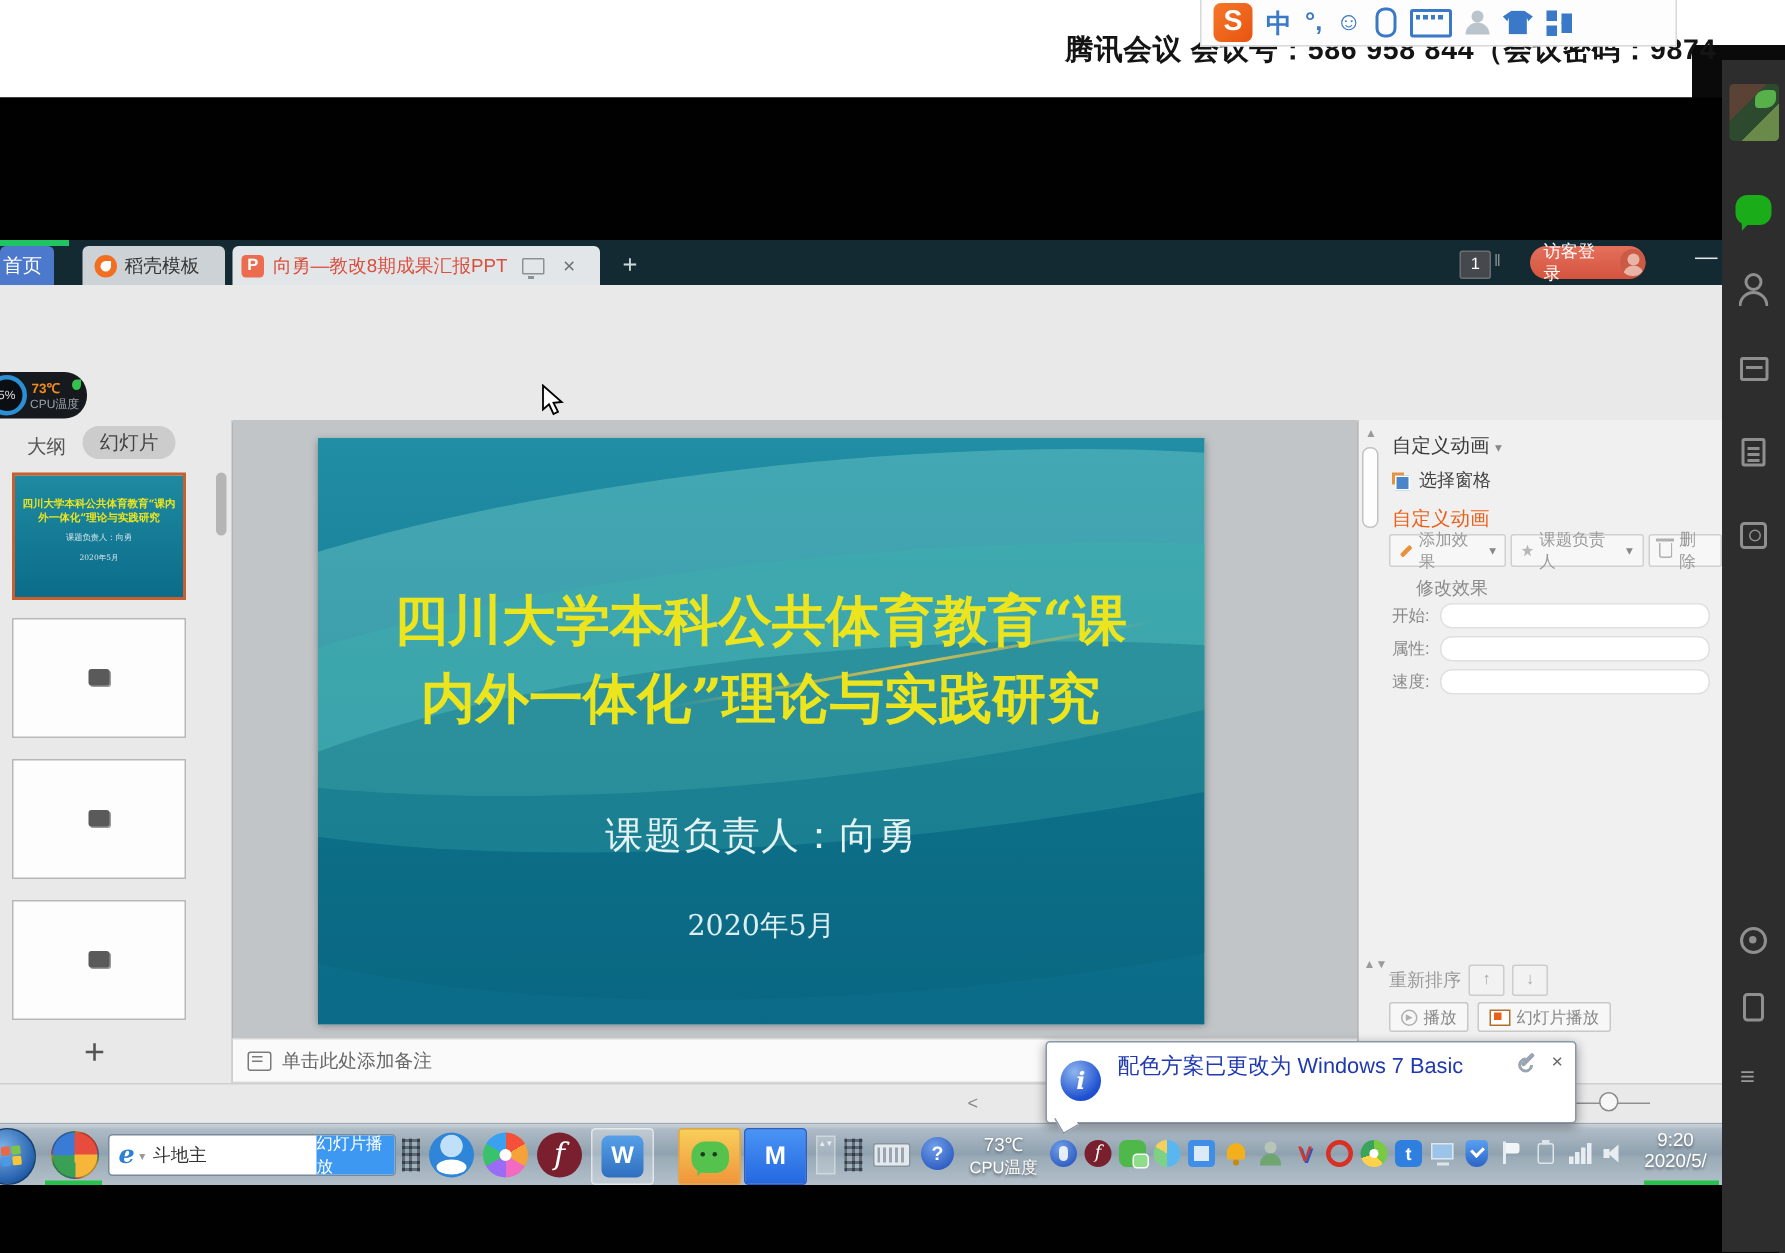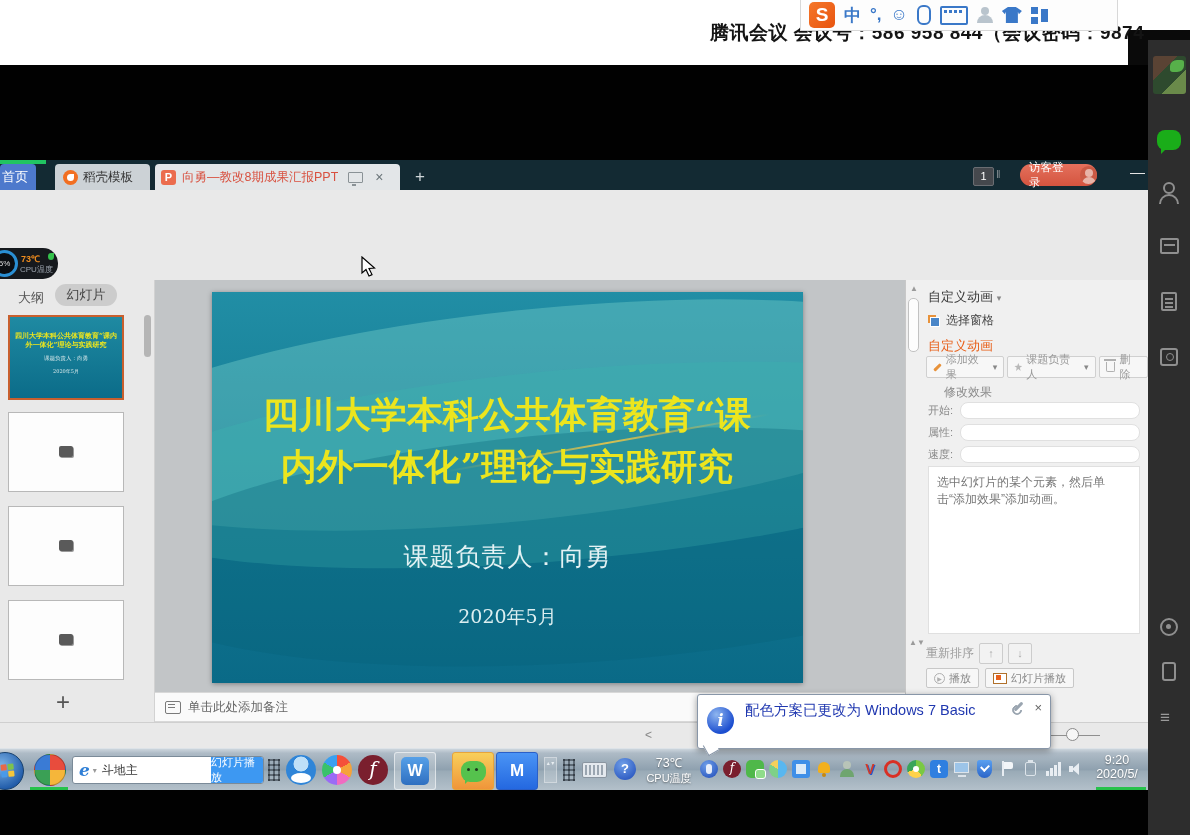--- a/index.html
+++ b/index.html
@@ -421,21 +421,20 @@
       <span class="rp-input"></span>
     </div>
     <div class="abs rp-field" style="top:144px;">
       <label>属性:</label>
       <span class="rp-input"></span>
     </div>
     <div class="abs rp-field" style="top:166px;">
       <label>速度:</label>
       <span class="rp-input"></span>
     </div>
-    <div class="abs rp-hint">选中幻灯片的某个元素，然后单击“添加效果”添加动画。</div>
     <div class="abs rp-sortmarks">▲▼</div>
     <div class="abs rp-reorder">
       <span>重新排序</span>
       <span class="mini-btn">↑</span>
       <span class="mini-btn">↓</span>
     </div>
     <div class="abs rp-playrow">
       <div class="rp-btn2">
         <span class="play-circ">▶</span>
         <span>播放</span>

